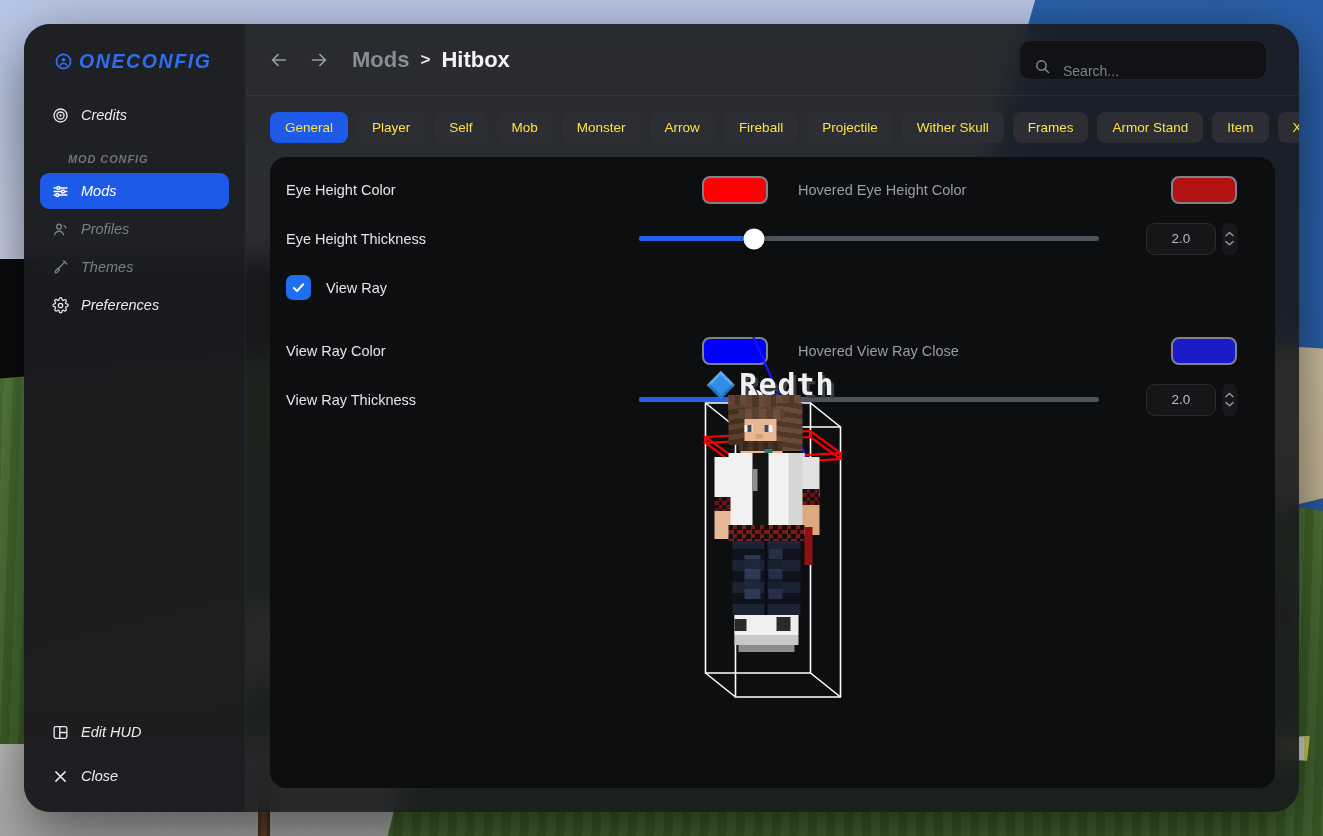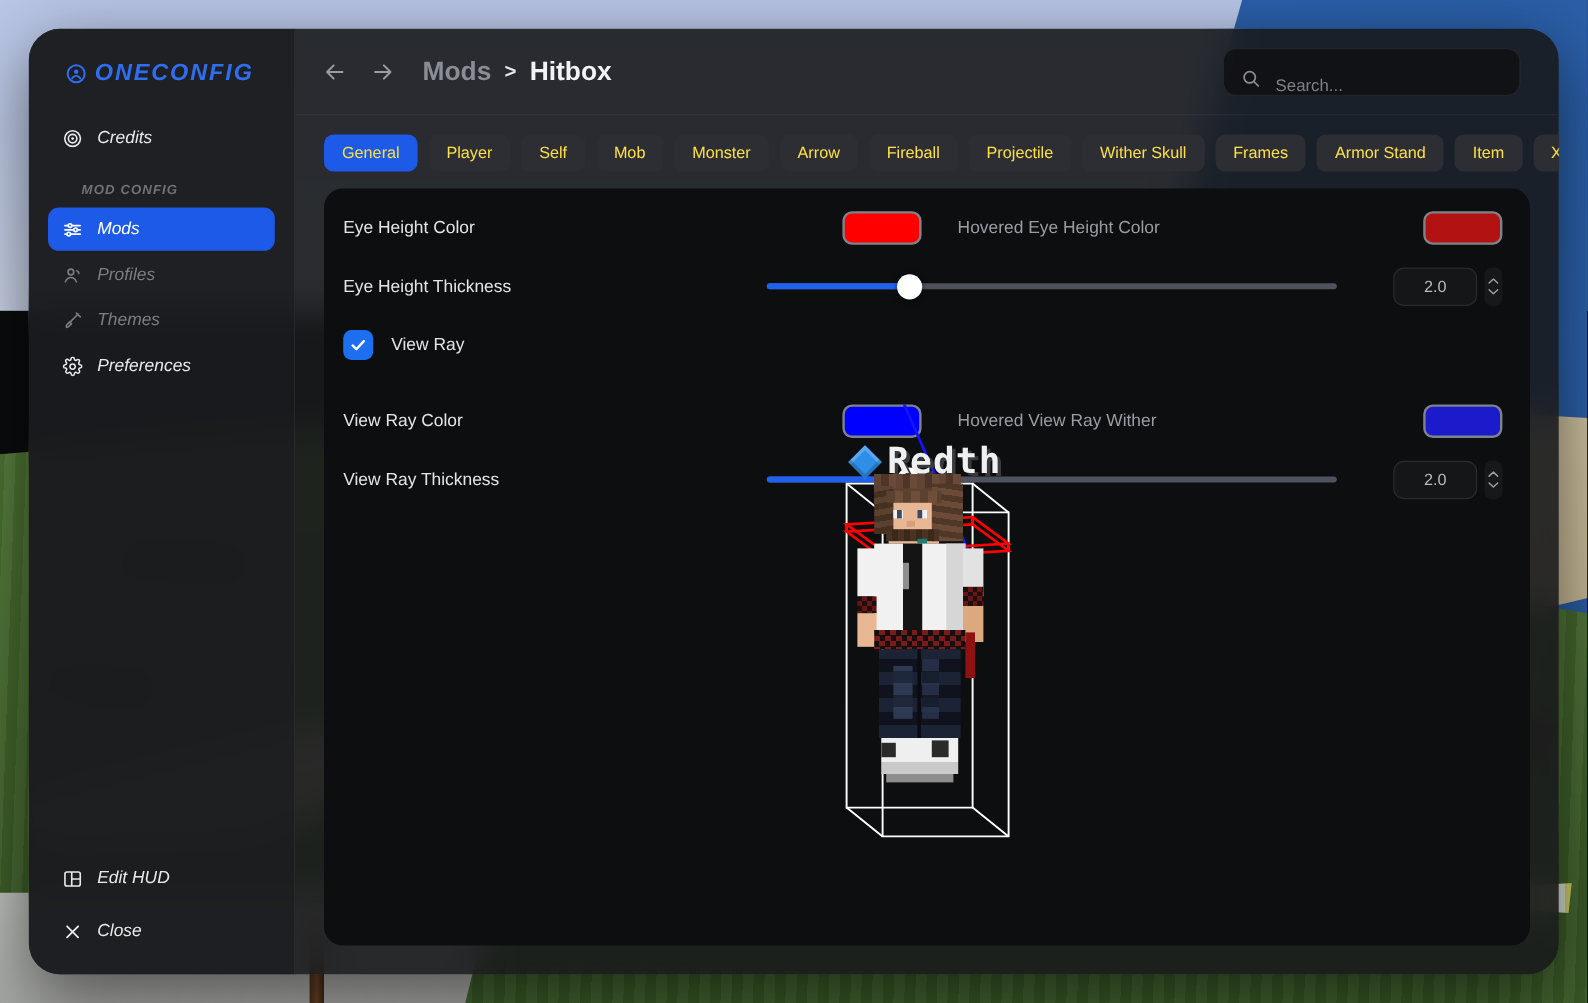--- a/index.html
+++ b/index.html
@@ -166,21 +166,21 @@
 
   
   .card {
     margin: 0 24px 24px 24px;
     flex:1 1 auto;
     background:#0d0e10;
     border-radius: 16px;
     position:relative;
     overflow:hidden;
   }
-  .rows { position:absolute; left:0; right:1px; top:0; padding: 8px 0 0 0; }
+  .rows { position:absolute; left:0; right:16px; top:0; padding: 8px 0 0 0; }
   .row {
     height: 49px;
     display:flex; align-items:center;
     padding: 0 22px 0 16px;
     position:relative;
   }
   .row-label { font-size:14.5px; color:#e4e5e8; }
   .row-label.sec { color:#9a9da3; }
 
   .lbl-a { position:absolute; left:16px; }
@@ -499,21 +499,21 @@
                 <path d="M4.5 12.6 9.6 17.6 19.5 6.8"></path>
               </svg>
             </span>
             <span class="row-label">View Ray</span>
           </span>
         </div>
 
         <div class="row" style="margin-top:14px;">
           <span class="row-label lbl-a">View Ray Color</span>
           <span class="swatch ctl-a" id="sw-ray" style="background: rgb(0, 0, 255);"></span>
-          <span class="row-label sec lbl-b">Hovered View Ray Wither</span>
+          <span class="row-label sec lbl-b">Hovered View Ray Close</span>
           <span class="swatch textured ctl-b" id="sw-ray-hov" style="background: rgb(27, 27, 204);"></span>
         </div>
 
         <div class="row">
           <span class="row-label lbl-a">View Ray Thickness</span>
           <span class="slider-wrap">
             <span class="track">
               <span class="fill" id="fill-ray" style="width: 25%;"></span>
               <span class="thumb" id="thumb-ray" style="left: 25%;"></span>
             </span>

